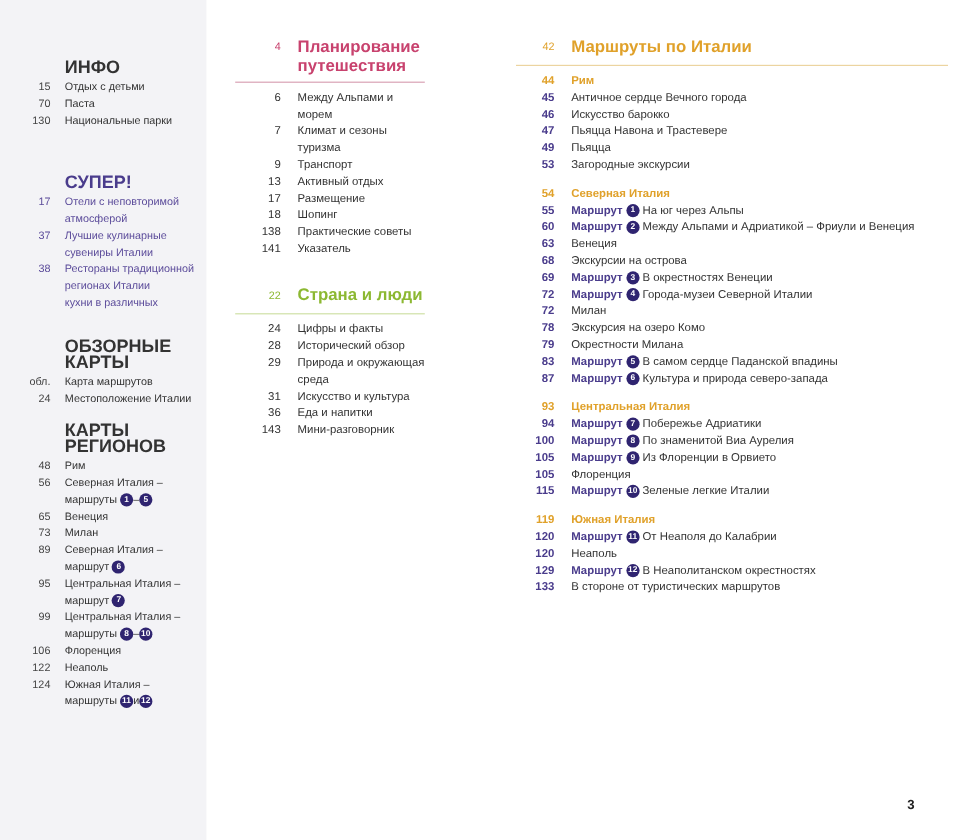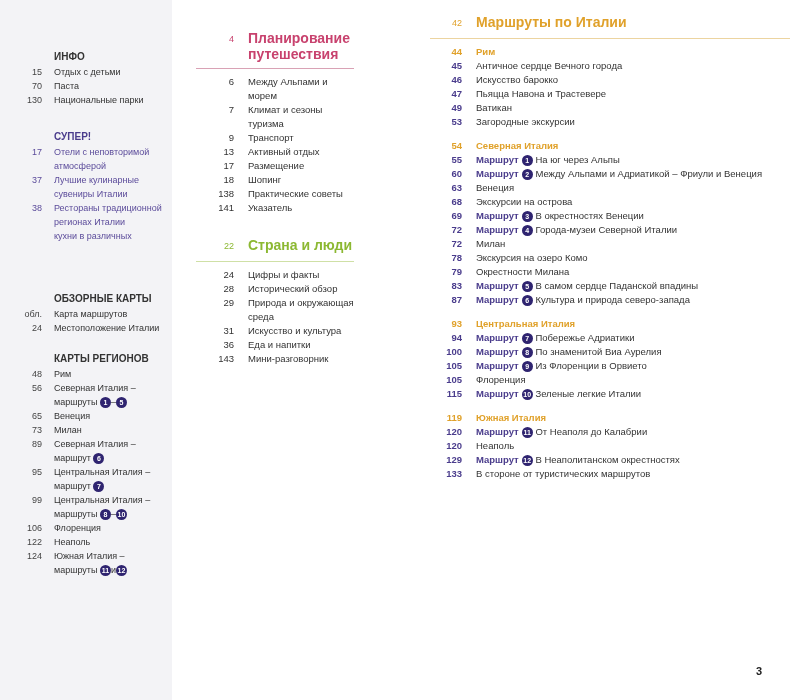--- a/index.html
+++ b/index.html
@@ -1,38 +1,38 @@
 <!DOCTYPE html>
 <html><head>
 <meta charset="utf-8">
 <style>
   html,body{margin:0;padding:0;}
   body{width:796px;height:700px;position:relative;background:#fff;font-family:"Liberation Sans",sans-serif;color:#333;overflow:hidden;}
   .sidebar{position:absolute;left:0;top:0;width:172px;height:700px;background:#f3f3f6;}
   .sb-section{position:absolute;left:0;width:172px;font-size:9px;line-height:14px;}
-  .sb-title{padding-left:54px;font-weight:bold;font-size:10px;color:#333;margin-bottom:1px;}
+  .sb-title{padding-left:54px;font-weight:bold;font-size:15px;color:#333;margin-bottom:1px;}
   .sb-title.purple{color:#4a3c8c;}
   .sb-row{display:flex;}
   .sb-num{width:42px;text-align:right;padding-right:12px;flex:none;color:#444;}
   .sb-text{flex:1;color:#333;padding-right:6px;}
   .sb-row.purple .sb-num,.sb-row.purple .sb-text{color:#5b4b9a;}
   .badge{display:inline-block;min-width:11px;height:11px;line-height:11px;border-radius:6px;background:#2f2470;color:#fff;font-size:7px;font-weight:bold;text-align:center;vertical-align:middle;padding:0 1px;box-sizing:border-box;}
   .col{position:absolute;font-size:9.5px;line-height:14px;}
   .col-head{display:flex;align-items:flex-start;padding-bottom:6px;margin-bottom:6px;}
   .col-head .hn{width:38px;text-align:right;padding-right:14px;font-size:9px;line-height:18px;flex:none;}
   .col-head .ht{font-size:14px;font-weight:bold;line-height:16px;}
   .row{display:flex;}
   .row .n{width:38px;text-align:right;padding-right:14px;flex:none;color:#333;}
   .row .t{flex:1;color:#333;}
   .c1{left:196px;top:30px;width:158px;}
   .c1 .pink .hn,.c1 .pink .ht{color:#c8426e;}
   .c1 .pink{border-bottom:1.5px solid #d9a2b5;}
   .c1 .green .hn,.c1 .green .ht{color:#8cb832;}
   .c1 .green{border-bottom:1.5px solid #cfe0a6;}
-  .c2{left:430px;top:14px;width:360px;}
+  .c2{left:430px;top:30px;width:360px;}
   .c2 .gold .hn,.c2 .gold .ht{color:#e0a12a;}
   .c2 .gold{border-bottom:1.5px solid #ecd4a0;}
   .c2 .row .n{font-weight:bold;color:#4a3c8c;width:32px;padding-right:14px;}
   .c2 .sub .n,.c2 .sub .t{color:#e0a12a;font-weight:bold;}
   .c2 .group{margin-bottom:10px;}
   .route{color:#4a3c8c;font-weight:bold;margin-right:3px;}
   .pagenum{position:absolute;left:756px;top:665px;font-size:11px;font-weight:bold;color:#222;}
 </style>
 </head>
 <body>
@@ -47,21 +47,21 @@
     </div>
     <div class="sb-row">
       <span class="sb-num">70</span>
       <span class="sb-text">Паста</span>
     </div>
     <div class="sb-row">
       <span class="sb-num">130</span>
       <span class="sb-text">Национальные парки</span>
     </div>
   </div>
-<div id="sb-super" class="sb-section" style="top:130px">
+<div id="sb-super" class="sb-section" style="top:146px">
   <div class="sb-title purple">СУПЕР!</div>
 <div class="sb-row purple">
       <span class="sb-num">17</span>
       <span class="sb-text">Отели с неповторимой</span>
     </div>
     <div class="sb-row purple">
       <span class="sb-num"></span>
       <span class="sb-text">атмосферой</span>
     </div>
     <div class="sb-row purple">
@@ -78,21 +78,21 @@
     </div>
     <div class="sb-row purple">
       <span class="sb-num"></span>
       <span class="sb-text">регионах Италии</span>
     </div>
     <div class="sb-row purple">
       <span class="sb-num"></span>
       <span class="sb-text">кухни в различных</span>
     </div>
   </div>
-<div id="sb-overview" class="sb-section" style="top:292px">
+<div id="sb-overview" class="sb-section" style="top:282px">
   <div class="sb-title">ОБЗОРНЫЕ КАРТЫ</div>
 <div class="sb-row">
       <span class="sb-num">обл.</span>
       <span class="sb-text">Карта маршрутов</span>
     </div>
     <div class="sb-row">
       <span class="sb-num">24</span>
       <span class="sb-text">Местоположение Италии</span>
     </div>
   </div>
@@ -254,21 +254,21 @@
         <div class="row">
           <span class="n">46</span>
           <span class="t"><span>Искусство барокко</span></span>
         </div>
         <div class="row">
           <span class="n">47</span>
           <span class="t"><span>Пьяцца Навона и Трастевере</span></span>
         </div>
         <div class="row">
           <span class="n">49</span>
-          <span class="t"><span>Ватикан</span></span>
+          <span class="t"><span>Пьяцца</span></span>
         </div>
         <div class="row">
           <span class="n">53</span>
           <span class="t"><span>Загородные экскурсии</span></span>
         </div>
       </div>
       <div class="group">
         <div class="row sub">
           <span class="n">54</span>
           <span class="t">Северная Италия</span>

